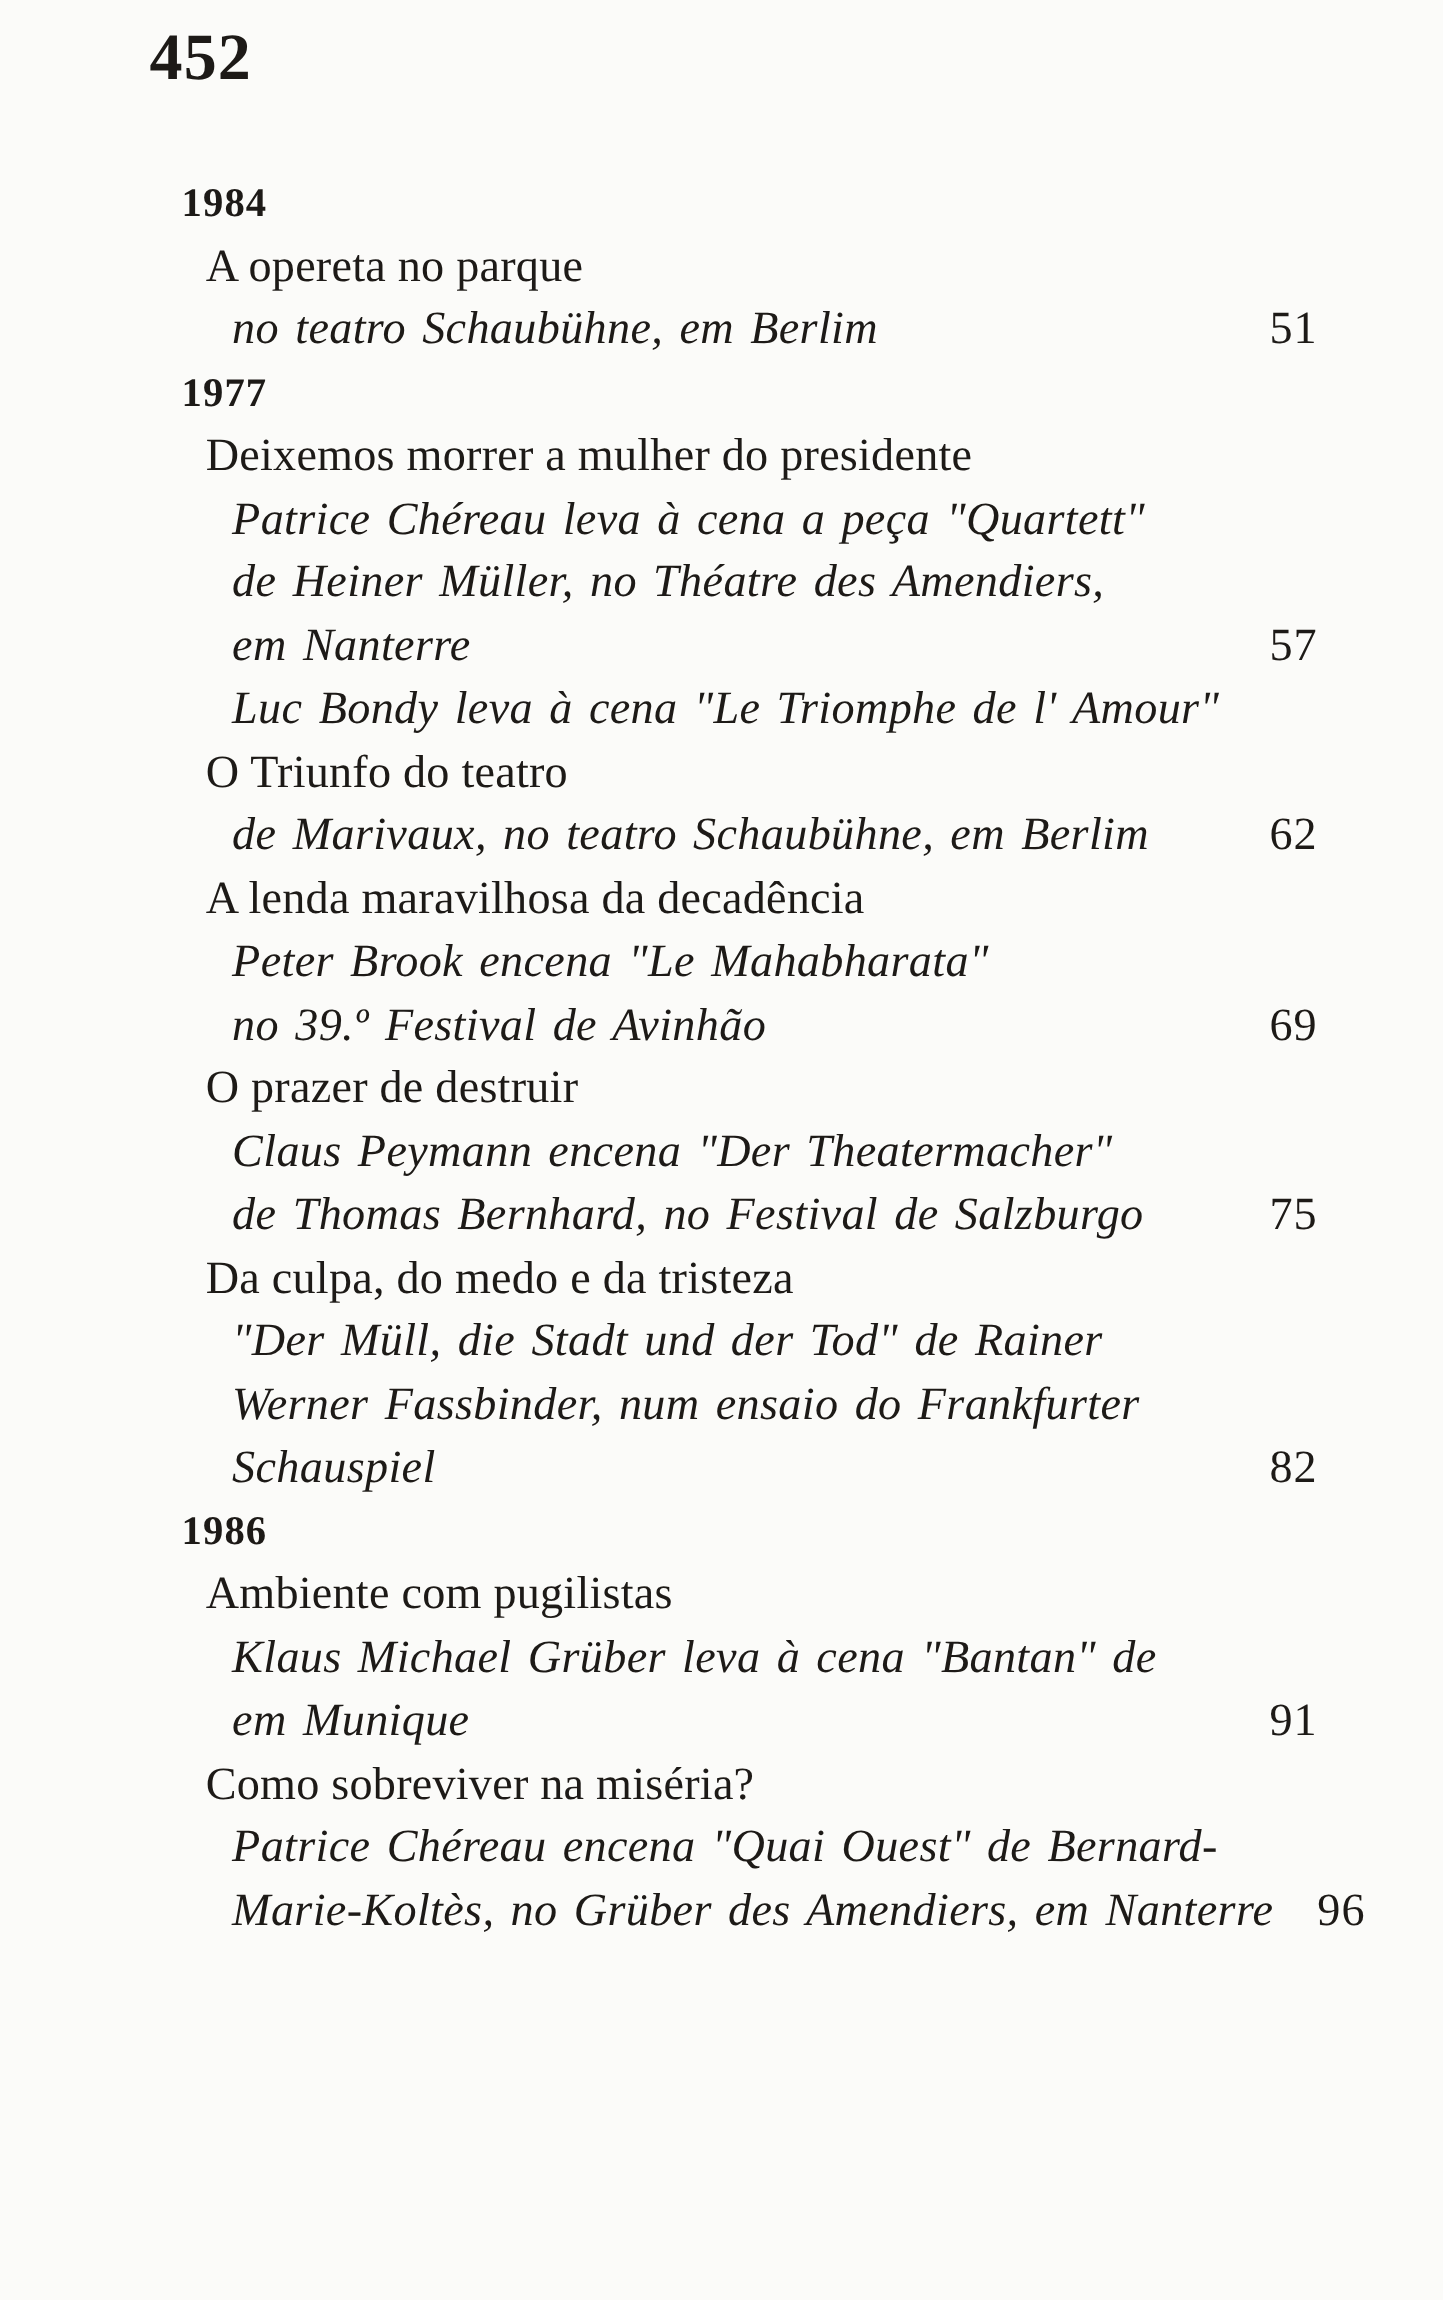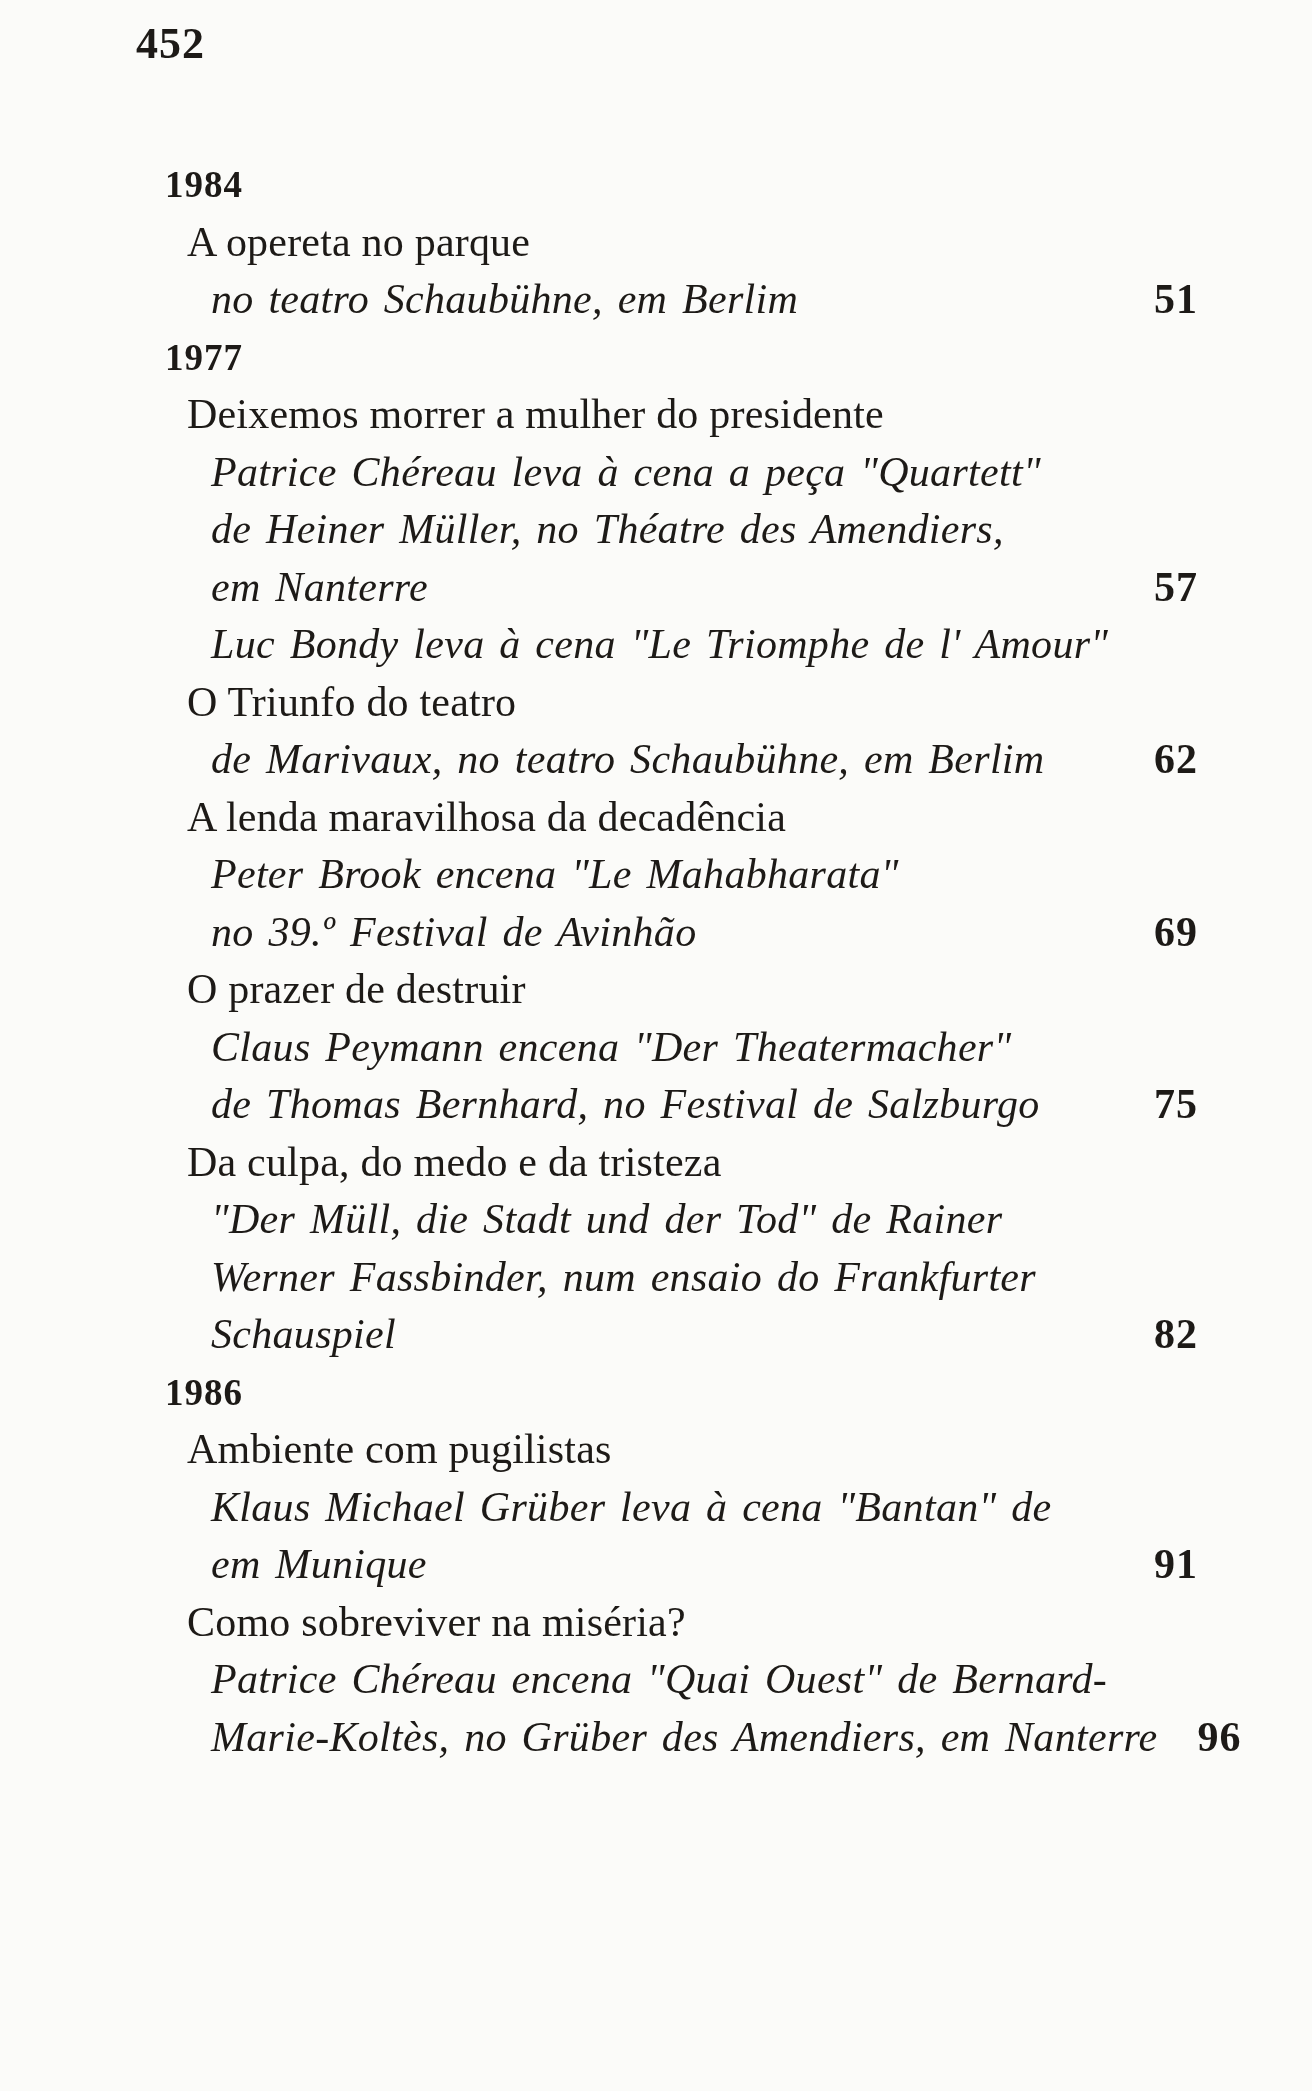--- a/index.html
+++ b/index.html
@@ -15,21 +15,21 @@
   .page{
     position:relative;
     width:1312px;height:2091px;
     background:var(--paper);
     color:var(--ink);
     overflow:hidden;
   }
   .folio{
     position:absolute;
     left:136px;top:18px;
-    font-size:44px;
+    font-size:60px;
     font-weight:700;
     letter-spacing:1px;
   }
   .toc{
     position:absolute;
     top:156px;
     left:165px;
     right:114px;
   }
   .line{
@@ -66,21 +66,21 @@
     background-image:radial-gradient(circle,var(--ink) 1.5px,rgba(0,0,0,0) 1.9px);
     background-size:8.6px 4px;
     background-repeat:repeat-x;
     background-position:left calc(100% - 11px);
   }
   .pg{
     flex:0 0 auto;
     min-width:56px;
     text-align:right;
     font-style:normal;
-    font-weight:700;
+    font-weight:400;
     letter-spacing:1px;
   }
 </style>
 </head>
 <body>
 
 <div class="page">
   <div class="folio">452</div>
   <div class="toc" id="toc">
       <div class="line year">1984</div>

